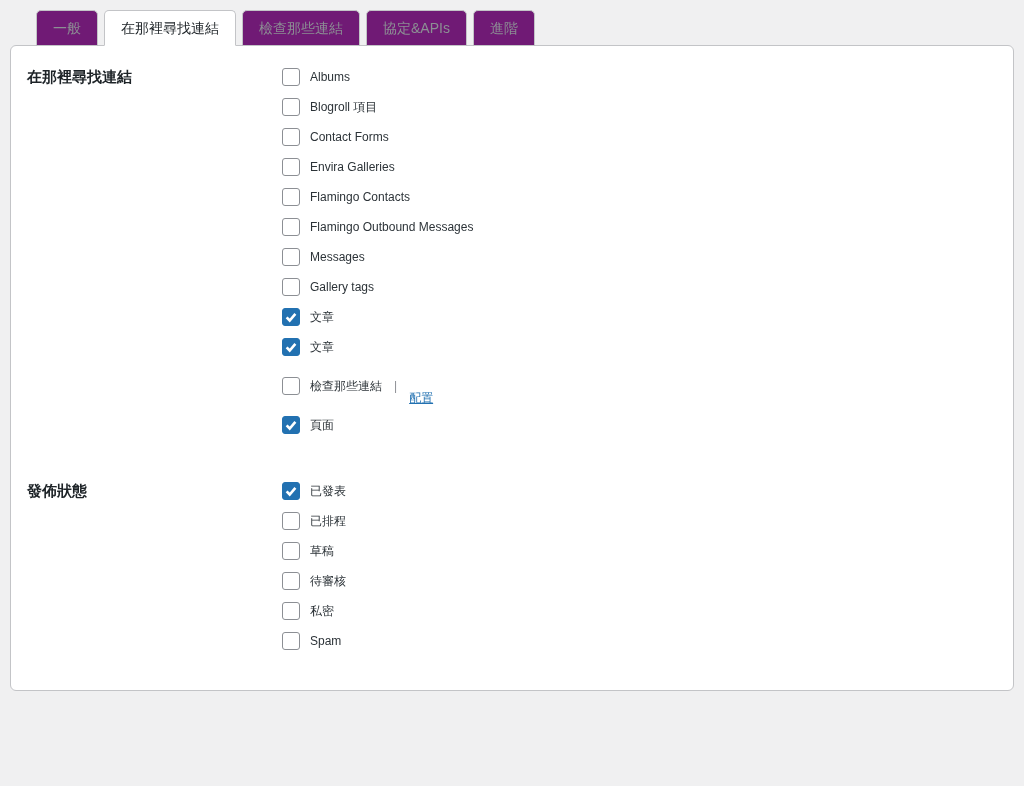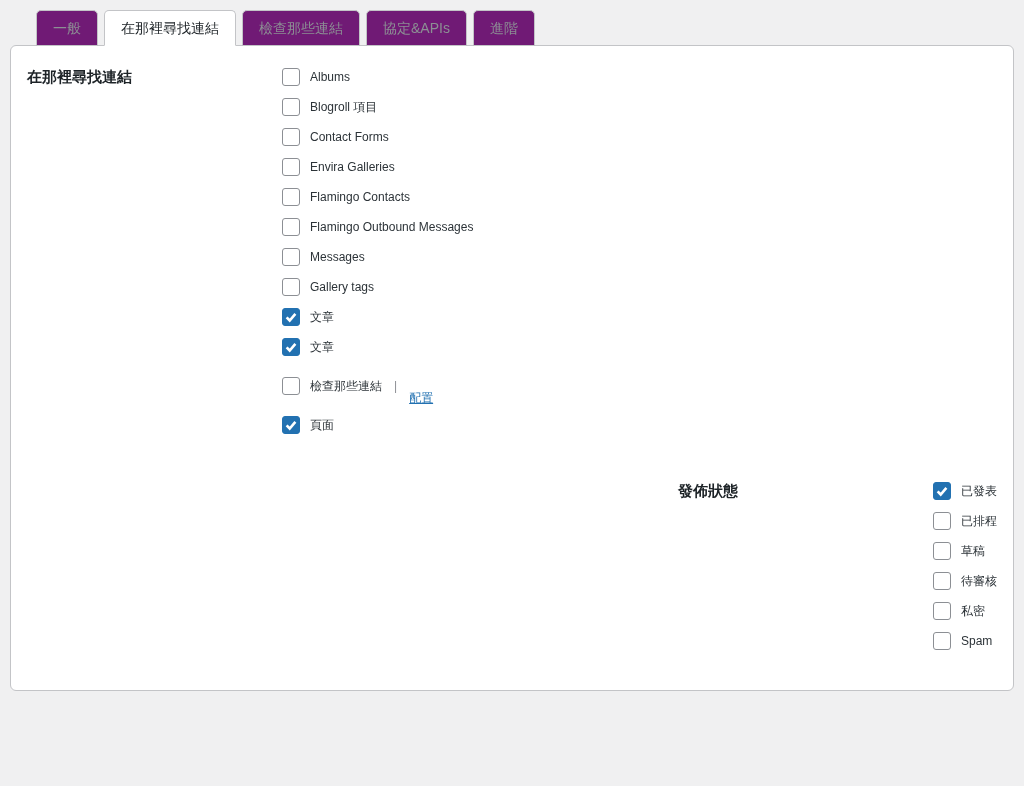--- a/index.html
+++ b/index.html
@@ -37,21 +37,21 @@
   .panel {
     background: #ffffff;
     border: 1px solid #c3c4c7;
     border-radius: 6px;
     padding: 22px 16px 40px 16px;
   }
   .row {
     display: flex;
     align-items: flex-start;
   }
-  .row + .row { margin-top: 48px; justify-content: flex-end; }
+  .row + .row { margin-top: 48px; }
   .row-label {
     width: 255px;
     flex-shrink: 0;
     font-weight: 600;
     font-size: 15px;
     color: #1d2327;
   }
   .options {
     display: flex;
     flex-direction: column;

